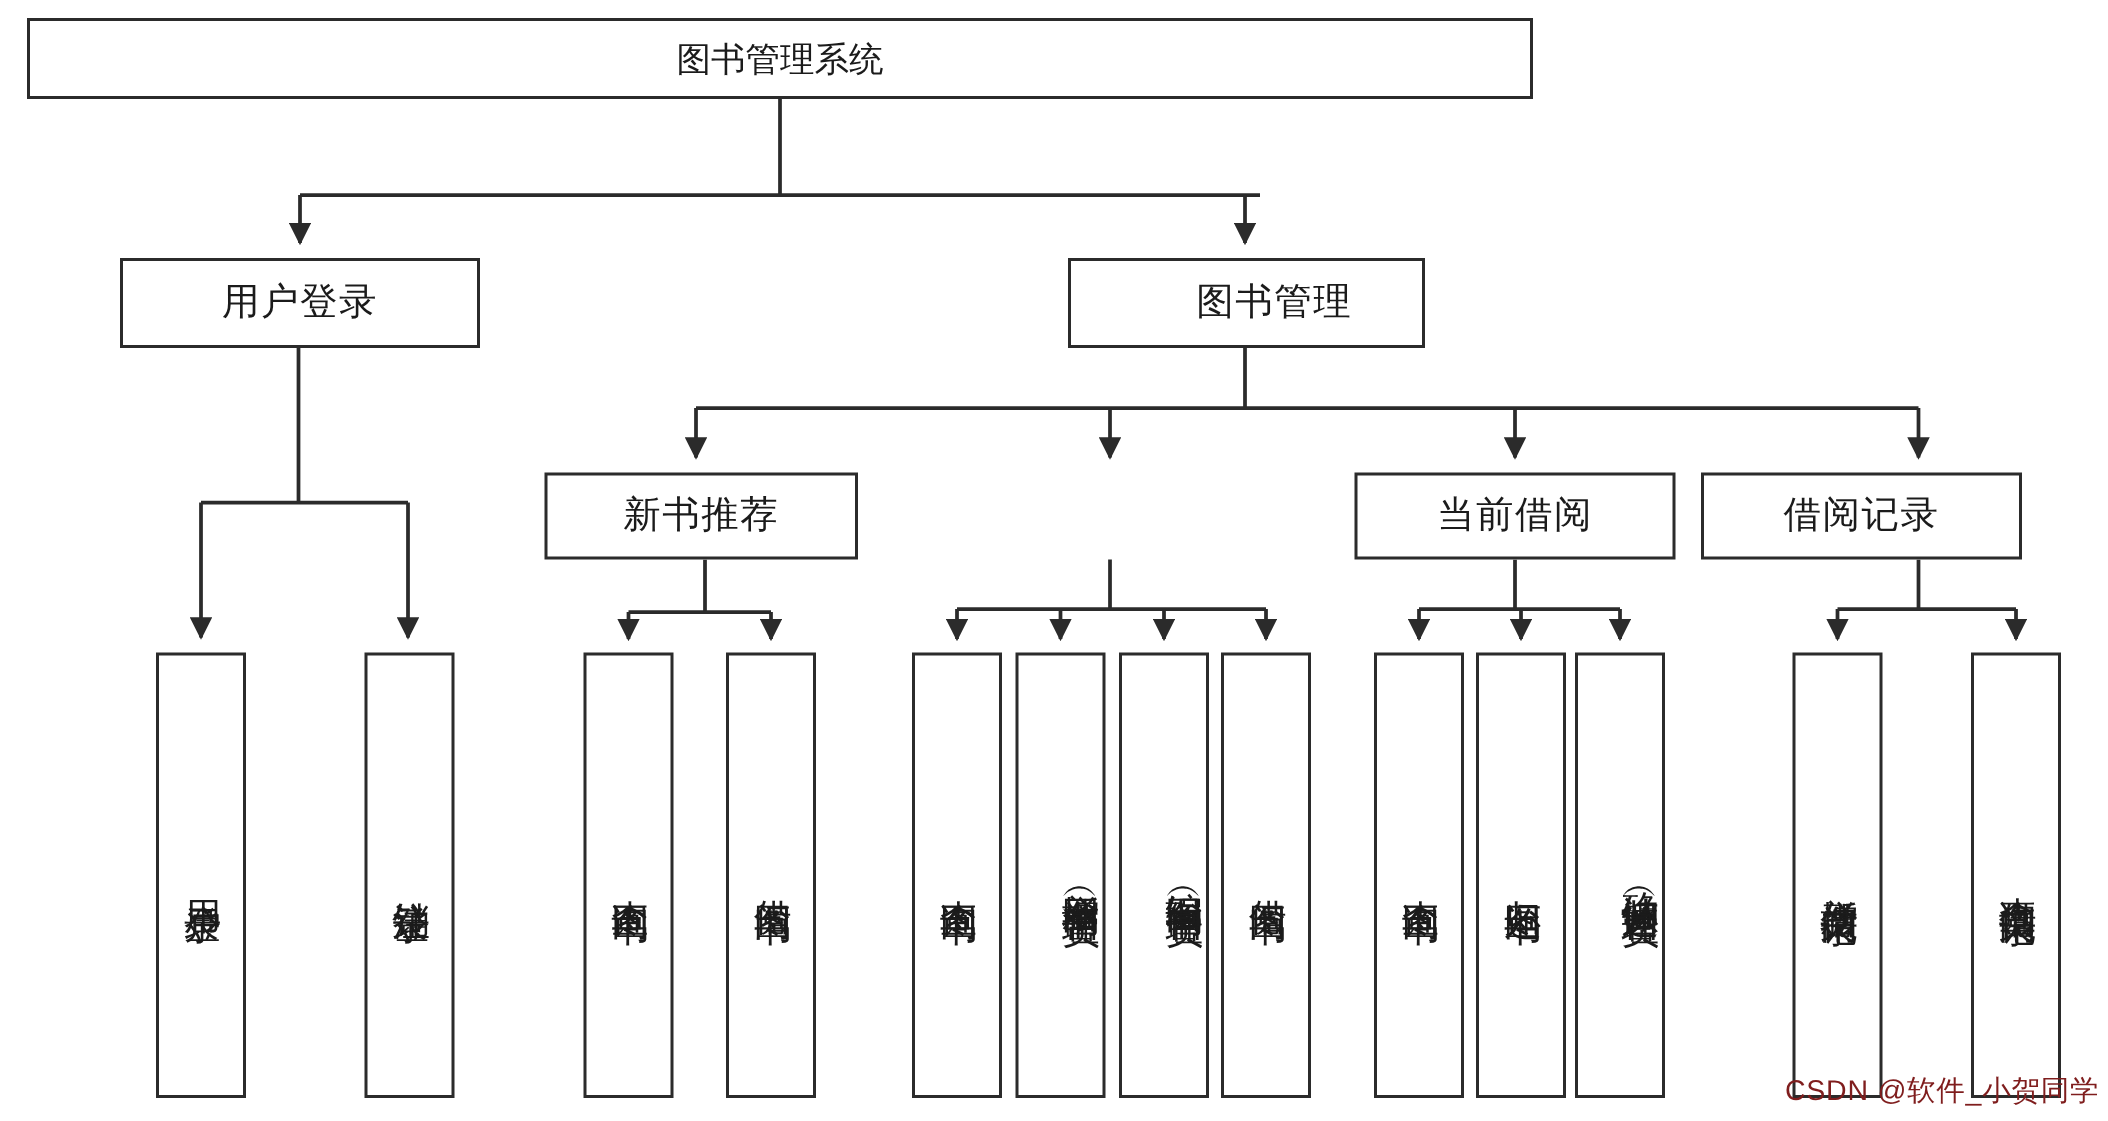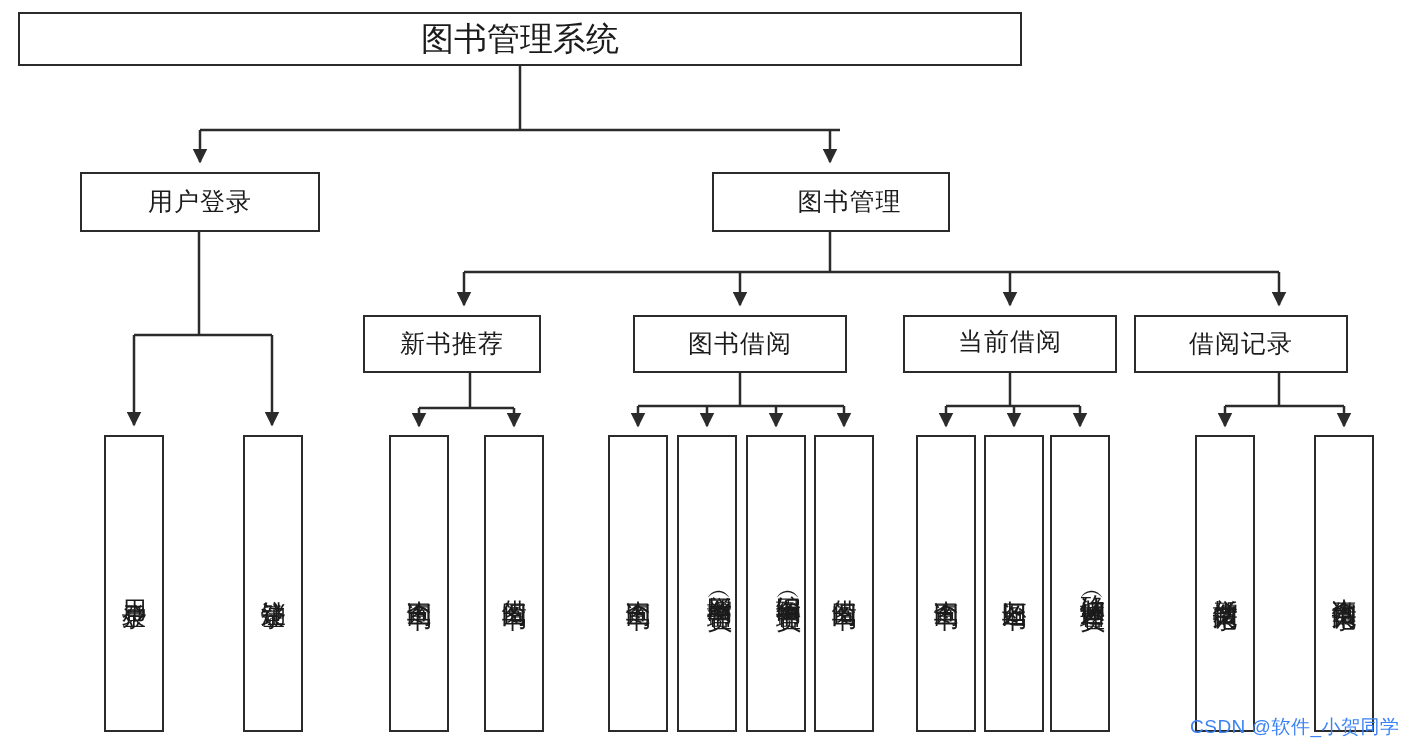--- a/index.html
+++ b/index.html
@@ -33,42 +33,42 @@
     align-items: center;
     justify-content: center;
     color: #1b1b1b;
   }
   .node-box.horiz {
     font-size: 25px;
     letter-spacing: 1px;
     line-height: 1.1;
   }
   .node-box.root {
-    font-size: 33px;
+    font-size: 23px;
   }
   .node-box.vert {
     writing-mode: vertical-rl;
     text-orientation: upright;
     font-size: 25px;
     line-height: 1.25;
     letter-spacing: 2px;
     padding: 6px 0;
   }
   .node-box.vert .vtext {
     writing-mode: vertical-rl;
     text-orientation: upright;
     white-space: nowrap;
   }
   .node-box.vert.top-align {
     align-items: flex-start;
   }
   .watermark {
     position: absolute;
     font-size: 19px;
-    color: #3b82f6;
+    color: #7f1d1d;
     white-space: nowrap;
     letter-spacing: 0.5px;
   }
 </style>
 </head>
 <body>
 
 <div id="diagram-root">
 
   <svg class="diagram-canvas" viewBox="0 0 1405 747">
@@ -137,27 +137,24 @@
     <span>图书管理系统</span>
   </div>
 
   <div class="node-box horiz" style="left: 80px; top: 172px; width: 240px; height: 60px;">
     <span>用户登录</span>
   </div>
   <div class="node-box horiz" style="left: 712px; top: 172px; width: 238px; height: 60px; padding-left: 37px;">
     <span>图书管理</span>
   </div>
 
-  <div class="node-box horiz" style="left: 363px; top: 315px; width: 178px; height: 58px;">
+  <div class="node-box horiz" style="left: 363px; top: 315px; width: 209px; height: 58px;">
     <span>新书推荐</span>
   </div>
-  <div class="node-box horiz" style="left: 633px; top: 315px; width: 214px; height: 58px;">
-    <span>图书借阅</span>
-  </div>
-  <div class="node-box horiz" style="left: 903px; top: 315px; width: 214px; height: 58px; font-family: Liberation Mono, monospace;">
+  <div class="node-box horiz" style="left: 903px; top: 315px; width: 214px; height: 58px;">
     <span>当前借阅</span>
   </div>
   <div class="node-box horiz" style="left: 1134px; top: 315px; width: 214px; height: 58px;">
     <span>借阅记录</span>
   </div>
 
   <div class="node-box vert" style="left: 104px; top: 435px; width: 60px; height: 297px;">
     <span class="vtext">用户登录</span>
   </div>
   <div class="node-box vert" style="left: 243px; top: 435px; width: 60px; height: 297px;">

